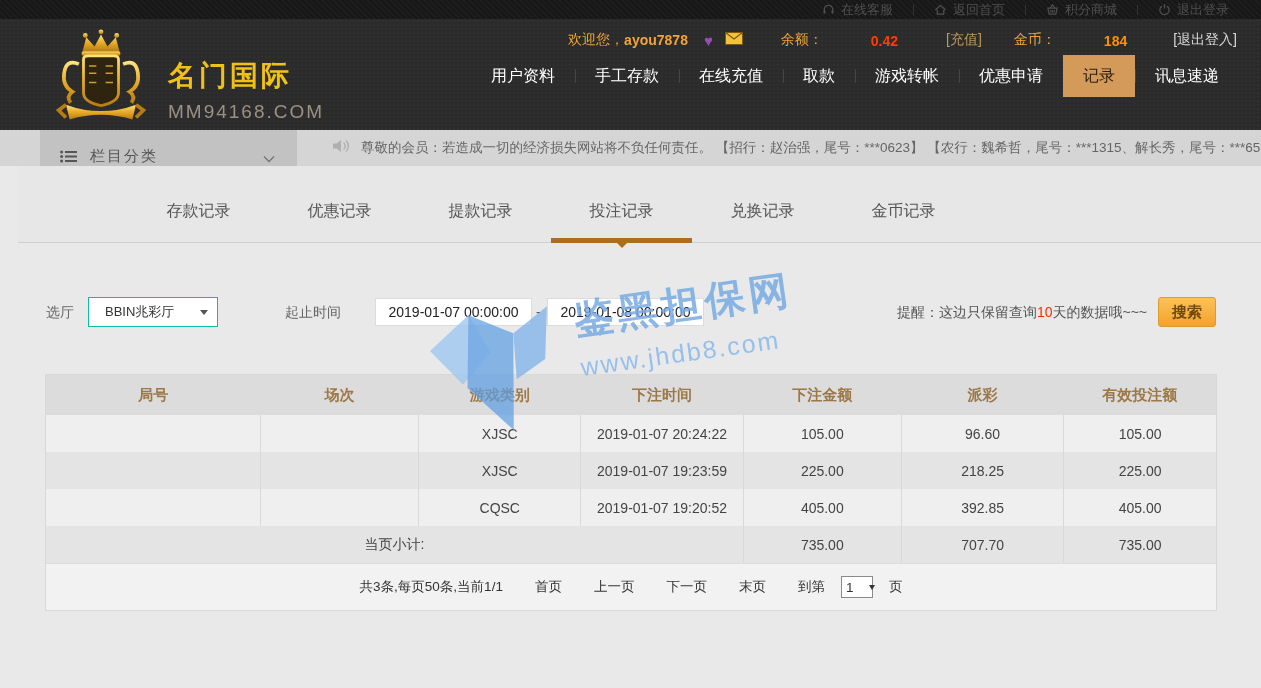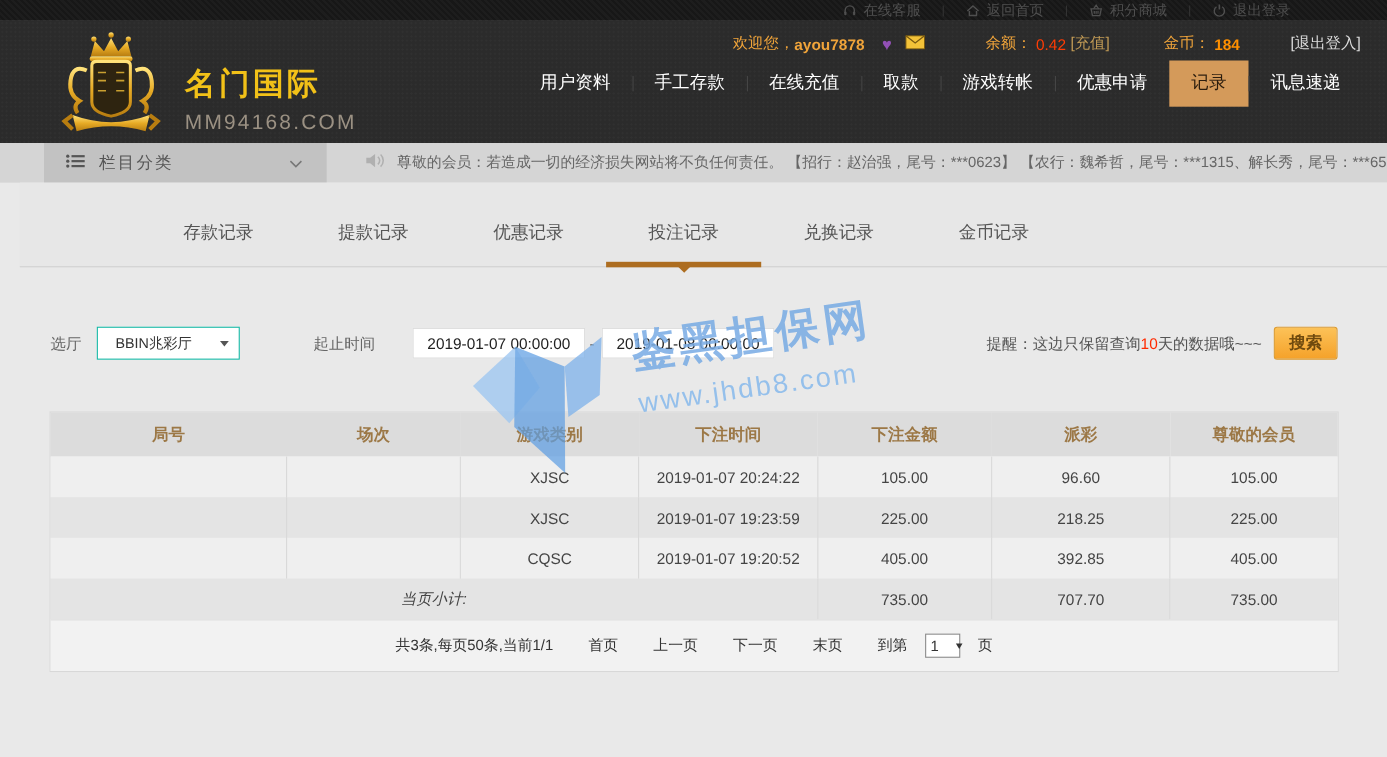--- a/index.html
+++ b/index.html
@@ -5,58 +5,58 @@
   html,body{margin:0;padding:0;}
   body{
     width:1261px;height:688px;position:relative;overflow:hidden;
     background:#e9e9e9;font-family:"Liberation Sans","DejaVu Sans",sans-serif;
     -webkit-font-smoothing:antialiased;
   }
   
   .topbar{
     position:absolute;left:0;top:0;width:1261px;height:19px;
     background:repeating-linear-gradient(45deg,#1d1d1d 0 2px,#171717 2px 4px);
-    display:flex;align-items:center;justify-content:flex-end;padding-right:88px;box-sizing:border-box;
+    display:flex;align-items:center;justify-content:flex-end;padding-right:32px;box-sizing:border-box;
   }
   .topbar-item{display:flex;align-items:center;gap:6px;color:#4f4f4f;font-size:13px;cursor:pointer;}
   .topbar .sep{width:1px;height:10px;background:#333;margin:0 20px;}
   .topbar svg{display:block;}
   
   .header{
     position:absolute;left:0;top:19px;width:1261px;height:111px;background:#2b2b2b;
     background-image:radial-gradient(rgba(255,255,255,.025) 1px,transparent 1px);background-size:4px 4px;
   }
   .crest{position:absolute;left:42px;top:8px;}
   .logo-text{position:absolute;left:168px;top:38px;}
   .logo-title{font-size:28px;font-weight:bold;color:#f2c118;letter-spacing:3px;}
   .logo-domain{font-size:19px;color:#9b9183;letter-spacing:2px;margin-top:6px;}
   .welcome-row{position:absolute;top:12px;right:24px;display:flex;align-items:center;font-size:14px;}
   .gold{color:#f0a43a;}
   .uname{font-weight:bold;color:#f0a43a;margin-right:10px;}
   .heart{color:#9250b5;font-size:15px;margin:0 6px;}
   .mail{margin:0 6px;cursor:pointer;}
-  .red-num{color:#ff3c05;font-weight:normal;margin:0 4px;}
+  .red-num{color:#ff3c05;font-weight:bold;margin:0 4px;}
   .orange-num{color:#ff9000;font-weight:bold;margin:0 4px;}
   .recharge{color:#c19a55;cursor:pointer;}
   .logout-link{color:#dcdcdc;margin-left:42px;cursor:pointer;}
-  .grp{margin-left:49px;display:flex;align-items:center;}
+  .grp{margin-left:32px;display:flex;align-items:flex-end;gap:44px;}
   .mainnav{position:absolute;top:36px;right:22px;display:flex;align-items:center;height:42px;}
   .nav-item{
     position:relative;height:42px;line-height:42px;padding:0 20px;color:#fff;font-size:16px;cursor:pointer;white-space:nowrap;
   }
   .nav-item + .nav-item::before{
     content:"";position:absolute;left:0;top:14px;width:1px;height:14px;background:#454545;
   }
   .nav-item.active{background:#d49a5a;color:#2b1d0e;}
   .nav-item.active::before{display:none;}
   
   .announce{position:absolute;left:0;top:130px;width:1261px;height:36px;background:#d5d5d5;display:flex;align-items:center;}
   .cat-box{
     width:257px;height:36px;margin-left:40px;background:#c2c2c2;color:#555;font-size:15px;
-    display:flex;align-items:center;box-sizing:border-box;padding:0 22px 0 46px;cursor:pointer;flex:none;
+    display:flex;align-items:flex-end;box-sizing:border-box;padding:0 22px 0 46px;cursor:pointer;flex:none;
   }
   .cat-box .cat-label{flex:1;letter-spacing:2px;}
   .speaker{margin-left:34px;flex:none;}
   .announce-text{flex:1;overflow:hidden;white-space:nowrap;color:#666;font-size:13.5px;margin-left:10px;}
   
   .tabbar{
     position:absolute;left:18px;top:166px;width:1261px;height:77px;background:#e7e7e7;
     border-bottom:1px solid #d0d0d0;box-sizing:border-box;display:flex;padding-left:110px;
   }
   .rtab{
@@ -94,21 +94,21 @@
   .wm-url{font-size:25px;margin-top:6px;letter-spacing:2px;color:#87b9ec;}
   
   .table-wrap{position:absolute;left:45px;top:374px;width:1170px;border:1px solid #d8d8d8;background:#efefef;}
   table.rec{border-collapse:collapse;table-layout:fixed;width:100%;font-size:14px;color:#444;}
   table.rec th{height:38px;background:#dcdcdc;color:#9c7846;font-size:15px;font-weight:bold;text-align:center;}
   table.rec td{height:37px;text-align:center;padding:0;}
   tr.r-odd td{background:#efefef;}
   tr.r-even td{background:#e4e4e4;}
   tr.r-total td{background:#eeeeee;}
   td.bl{border-left:1px solid #d9d9d9;}
-  td.lbl{text-align:right;padding-right:12px;font-style:italic;}
+  td.lbl{text-align:right;padding-right:12px;}
   .pager{
     height:46px;background:#f2f2f2;border-top:1px solid #ddd;display:flex;align-items:center;justify-content:center;
     font-size:13.5px;color:#333;
   }
   .pager span{margin:0 16px;}
   .pg-link{cursor:pointer;}
   .page-select{
     display:inline-flex;align-items:center;justify-content:space-between;width:32px;height:22px;background:#fff;
     border:1px solid #8a8a8a;box-sizing:border-box;padding:0 4px;margin:0 2px;cursor:pointer;
   }
@@ -240,22 +240,22 @@
     <svg width="20" height="16" viewBox="0 0 20 16">
         <path d="M2 5.5 h3.5 L10 2 v12 L5.5 10.5 H2 Z" fill="#b0b0b0"></path>
         <path d="M12.5 4.5 a4.5 4.5 0 0 1 0 7 M15 2.5 a7.5 7.5 0 0 1 0 11" fill="none" stroke="#b0b0b0" stroke-width="1.4"></path>
       </svg>
   </span>
   <div class="announce-text">尊敬的会员：若造成一切的经济损失网站将不负任何责任。 【招行：赵治强，尾号：***0623】 【农行：魏希哲，尾号：***1315、解长秀，尾号：***6577、杨大涛</div>
 </div>
 
 <div class="tabbar">
   <div class="rtab">存款记录</div>
+  <div class="rtab">优惠记录</div>
   <div class="rtab">提款记录</div>
-  <div class="rtab">优惠记录</div>
   <div class="rtab active">投注记录</div>
   <div class="rtab">兑换记录</div>
   <div class="rtab">金币记录</div>
 </div>
 
 <div class="f-label" style="left:46px;">选厅</div>
 <div class="hall-select">
   <span>BBIN兆彩厅</span>
   <span class="arr"></span>
 </div>
@@ -292,21 +292,21 @@
         <col style="width:152px">
     </colgroup>
     <tbody>
         <tr>
       <th>局号</th>
       <th>场次</th>
       <th>游戏类别</th>
       <th>下注时间</th>
       <th>下注金额</th>
       <th>派彩</th>
-      <th>尊敬的会员</th>
+      <th>有效投注额</th>
     </tr>
     <tr class="r-odd">
       <td></td>
       <td class="bl"></td>
       <td class="bl">XJSC</td>
       <td class="bl">2019-01-07 20:24:22</td>
       <td class="bl">105.00</td>
       <td class="bl">96.60</td>
       <td class="bl">105.00</td>
     </tr>

